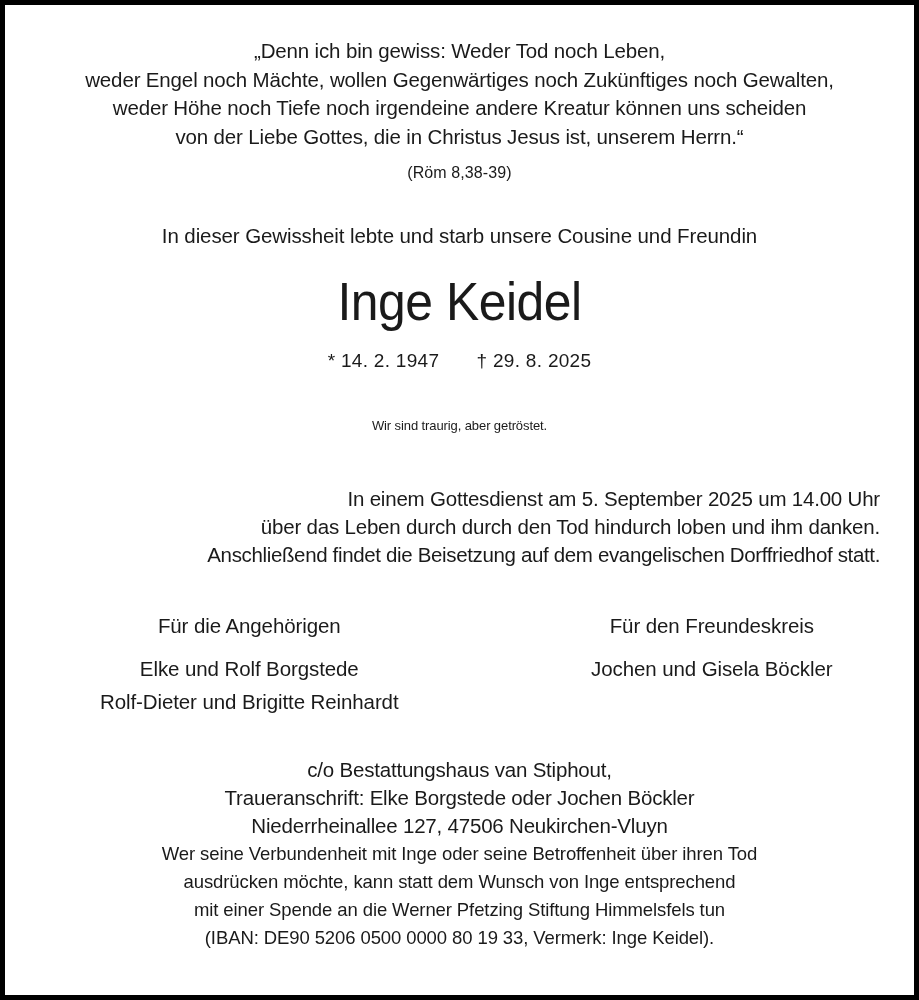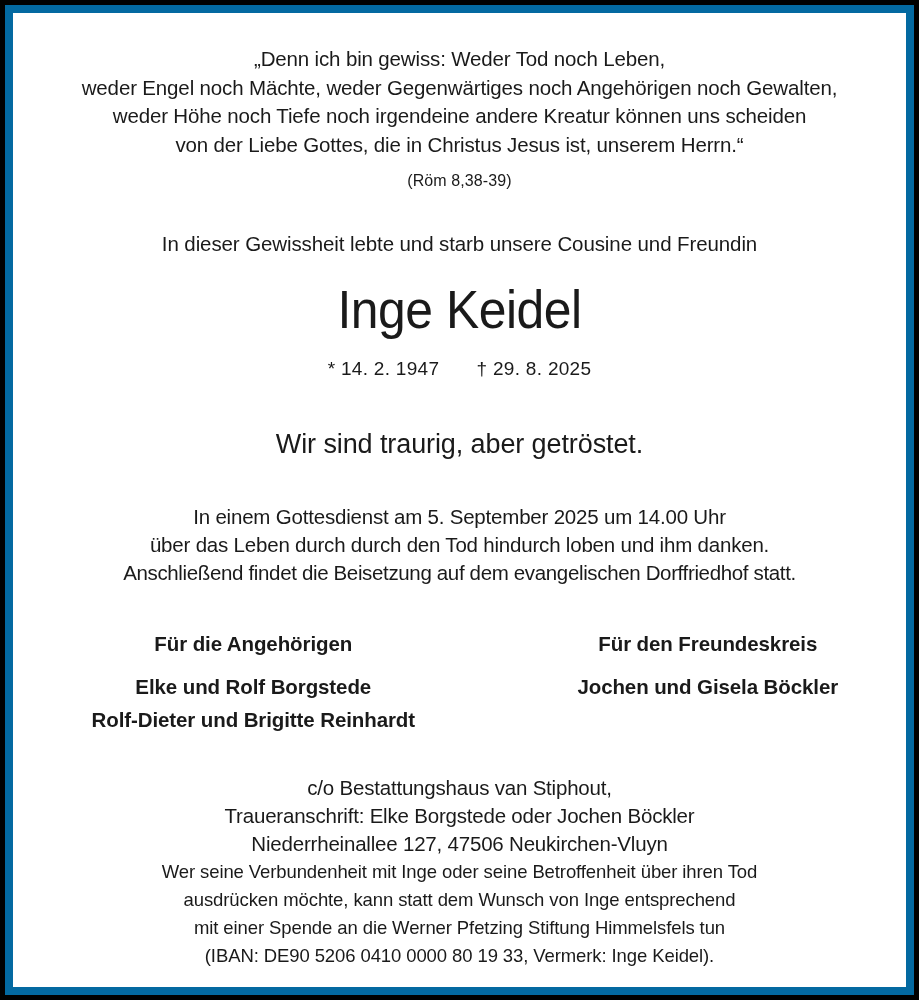--- a/index.html
+++ b/index.html
@@ -16,22 +16,22 @@
     color: #1a1a1a;
     -webkit-font-smoothing: antialiased;
   }
 
   
   .obituary-frame {
     box-sizing: border-box;
     width: 919px;
     height: 1000px;
     border: 5px solid #000000;
-    background: #0369a1;
-    padding: 8px;
+    background: #86efac;
+    padding: 0;
   }
   .obituary-inner {
     box-sizing: border-box;
     width: 100%;
     height: 100%;
     background: #ffffff;
     border: 2px solid #ffffff;
     position: relative;
     overflow: hidden;
   }
@@ -91,49 +91,49 @@
     line-height: 24px;
     margin-top: 16px;
     letter-spacing: 0.3px;
   }
   .life-dates .gap {
     display: inline-block;
     width: 26px;
   }
 
   .mourning-line {
-    font-size: 27px;
+    font-size: 13px;
     line-height: 26px;
-    margin-top: 50px;
+    margin-top: 40px;
     letter-spacing: -0.1px;
   }
 
   .service {
     margin-top: 46px;
   }
   .service .tline {
     font-size: 20.5px;
     line-height: 28px;
     letter-spacing: -0.2px;
+    text-align: right;
   }
   .service .tline.burial {
     margin-top: 0;
     letter-spacing: -0.35px;
   }
 
   
   .signatories {
     display: flex;
     margin-top: 44px;
     width: 100%;
   }
   .sig-col {
     flex: 0 0 50%;
     text-align: center;
-    font-weight: bold;
   }
   .sig-col.left  { padding-right: 18px; }
   .sig-col.right { padding-left: 24px; }
   .sig-heading {
     font-size: 20.5px;
     line-height: 26px;
     letter-spacing: -0.1px;
   }
   .sig-name {
     font-size: 20.5px;
@@ -163,21 +163,21 @@
 </style>
 </head>
 <body>
 
 <div class="obituary-frame">
   <div class="obituary-inner">
     <div class="sheet">
 
       <div class="scripture">
         <span class="tline">„Denn ich bin gewiss: Weder Tod noch Leben,</span>
-        <span class="tline">weder Engel noch Mächte, weder Gegenwärtiges noch Angehörigen noch Gewalten,</span>
+        <span class="tline">weder Engel noch Mächte, wollen Gegenwärtiges noch Zukünftiges noch Gewalten,</span>
         <span class="tline">weder Höhe noch Tiefe noch irgendeine andere Kreatur können uns scheiden</span>
         <span class="tline">von der Liebe Gottes, die in Christus Jesus ist, unserem Herrn.“</span>
       </div>
 
       <div class="tline scripture-ref">(Röm 8,38-39)</div>
 
       <div class="tline intro-line">In dieser Gewissheit lebte und starb unsere Cousine und Freundin</div>
 
       <div class="tline deceased-name">Inge Keidel</div>
 
@@ -212,18 +212,18 @@
       <div class="address">
         <span class="tline">c/o Bestattungshaus van Stiphout,</span>
         <span class="tline">Traueranschrift: Elke Borgstede oder Jochen Böckler</span>
         <span class="tline">Niederrheinallee 127, 47506 Neukirchen-Vluyn</span>
       </div>
 
       <div class="donation">
         <span class="tline">Wer seine Verbundenheit mit Inge oder seine Betroffenheit über ihren Tod</span>
         <span class="tline">ausdrücken möchte, kann statt dem Wunsch von Inge entsprechend</span>
         <span class="tline">mit einer Spende an die Werner Pfetzing Stiftung Himmelsfels tun</span>
-        <span class="tline">(IBAN: DE90 5206 0410 0000 80 19 33, Vermerk: Inge Keidel).</span>
+        <span class="tline">(IBAN: DE90 5206 0500 0000 80 19 33, Vermerk: Inge Keidel).</span>
       </div>
 
     </div>
   </div>
 </div>
 
 </body></html>

